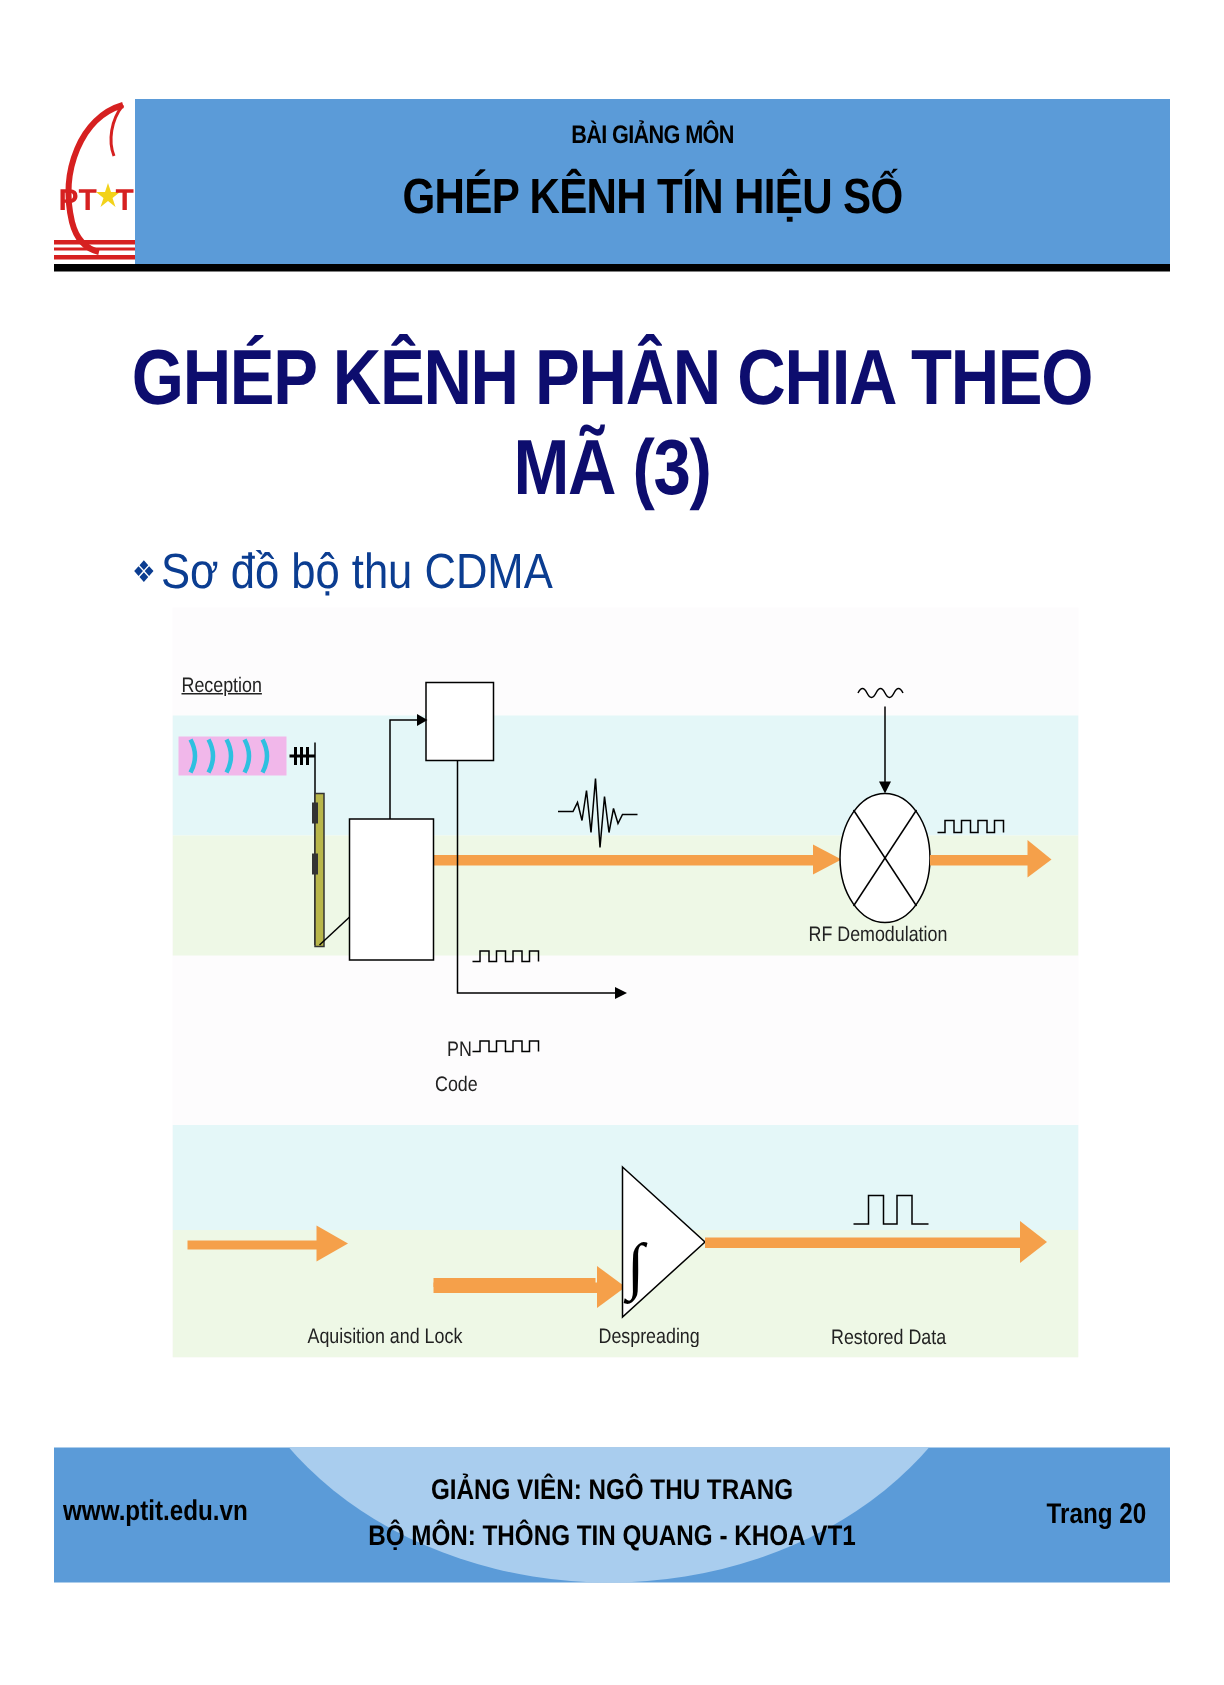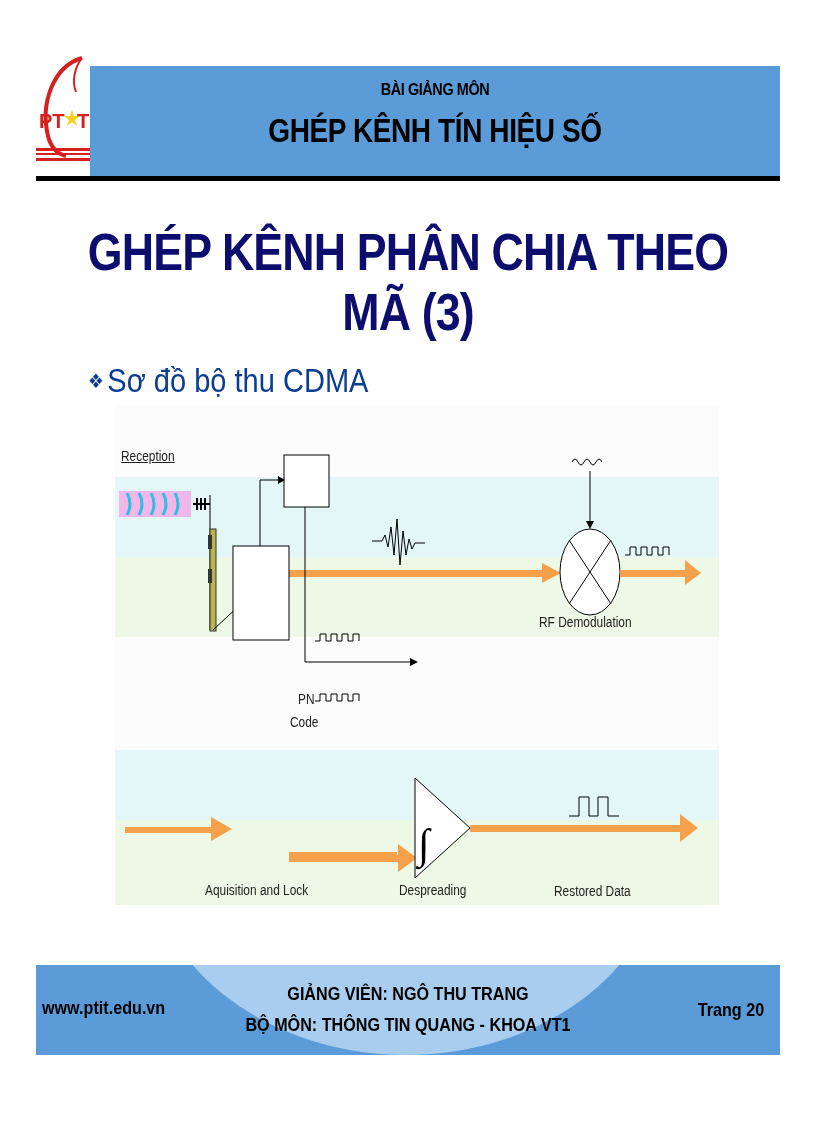--- a/index.html
+++ b/index.html
@@ -1,20 +1,20 @@
 <!DOCTYPE html>
 <html><head>
 <meta charset="utf-8">
 <style>
   * { box-sizing: border-box; margin: 0; padding: 0; }
   html, body { width: 816px; height: 1123px; background: #ffffff; overflow: hidden; }
   body { position: relative; font-family: "Liberation Sans", sans-serif; }
 
   
-  .logo { position: absolute; left: 36px; top: 52px; width: 54px; height: 110px; }
+  .logo { position: absolute; left: 36px; top: 64px; width: 54px; height: 110px; }
   .header-band {
     position: absolute; left: 90px; top: 66px; width: 690px; height: 110px;
     background: #5b9bd8;
   }
   .header-rule { position: absolute; left: 36px; top: 176px; width: 744px; height: 5px; background: #000; }
   .header-sub {
     position: absolute; left: 90px; width: 690px; top: 80px; text-align: center;
     font-size: 17px; font-weight: bold; color: #000; letter-spacing: -0.5px;
     transform: scaleX(0.85);
   }

